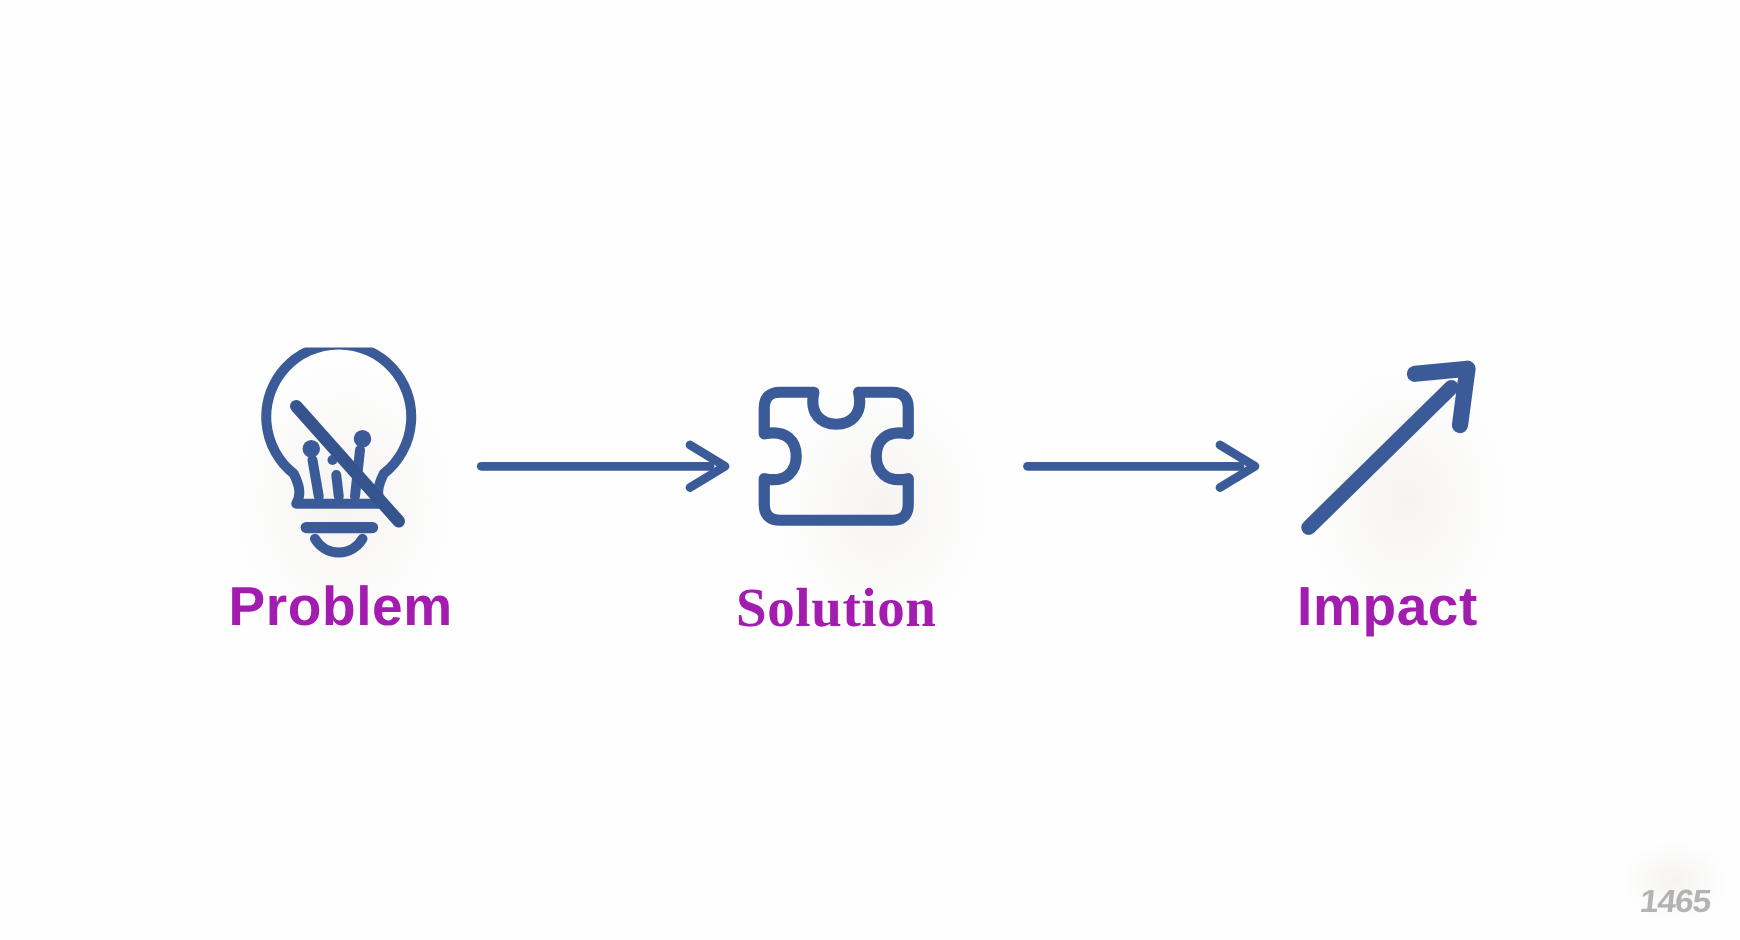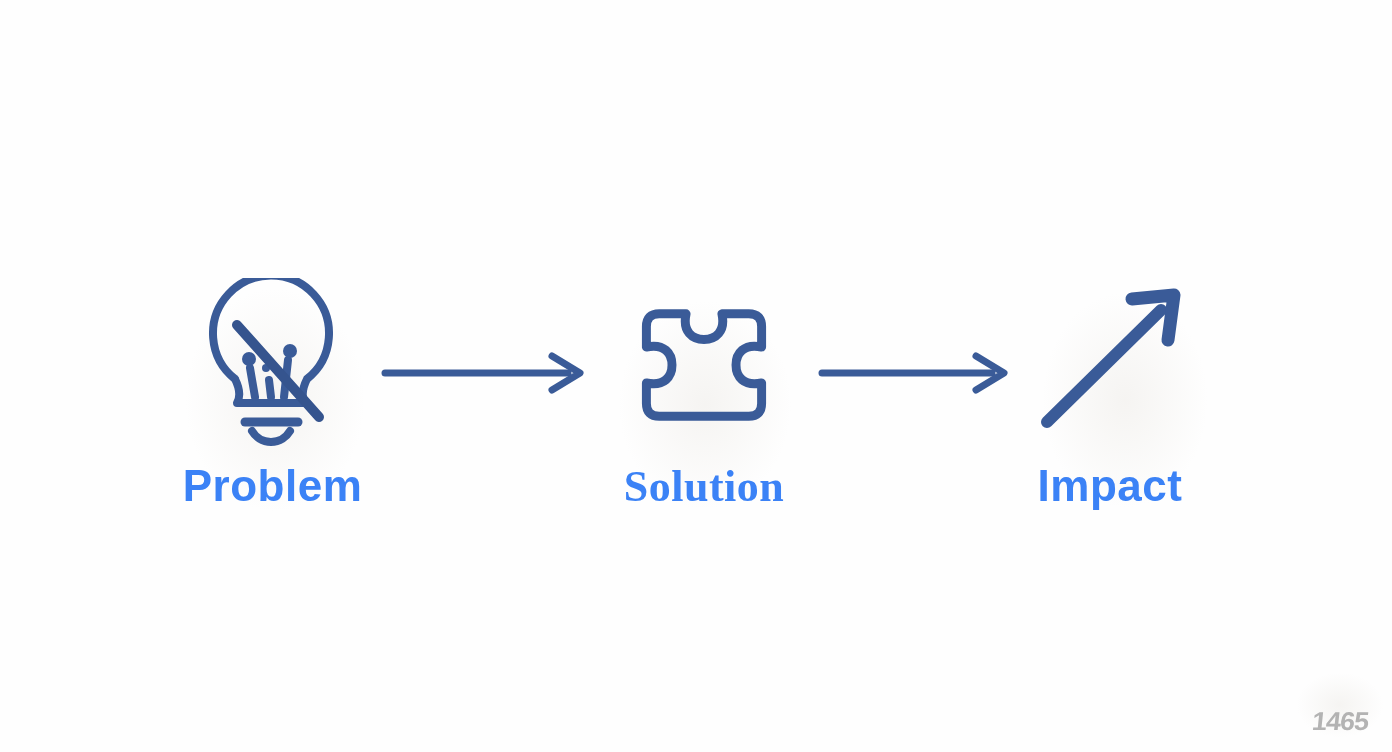--- a/index.html
+++ b/index.html
@@ -29,21 +29,21 @@
     align-items: center;
   }
   .step-label {
     position: absolute;
     top: 183px;
     left: 50%;
     transform: translateX(-50%);
     font-size: 44px;
     font-weight: 700;
     letter-spacing: 0.5px;
-    color: #3b82f6;
+    color: #a21caf;
     white-space: nowrap;
   }
   .icon-svg { display: block; }
   .connector-layer {
     position: absolute;
     left: 0; top: 0;
     width: 1392px;
     height: 752px;
     pointer-events: none;
   }
@@ -87,21 +87,21 @@
         <circle cx="44" cy="81" r="7"></circle>
         <circle cx="85" cy="73" r="7"></circle>
         <circle cx="61" cy="90" r="4"></circle>
       </g>
 
       <path d="M 32,47 L 114,139" fill="none" stroke="#35548e" stroke-width="10" stroke-linecap="round"></path>
     </svg>
     <div class="step-label">Problem</div>
   </div>
 
-  <div class="step" style="left:631px; top:301px; width:146px;font-family:Liberation Serif, serif;">
+  <div class="step" style="left:596px; top:301px; width:146px;font-family:Liberation Serif, serif;">
     <svg class="icon-svg" width="146" height="128" viewBox="0 0 110 100">
       <path fill="none" stroke="#3a5b98" stroke-width="7" stroke-linecap="round" stroke-linejoin="round" d="M 20,10
                L 41,10
                C 38,24 46,30 55,30
                C 64,30 72,24 69,10
                L 90,10
                Q 100,10 100,20
                L 100,36
                C 86,33 80,41 80,50
                C 80,59 86,67 100,64

